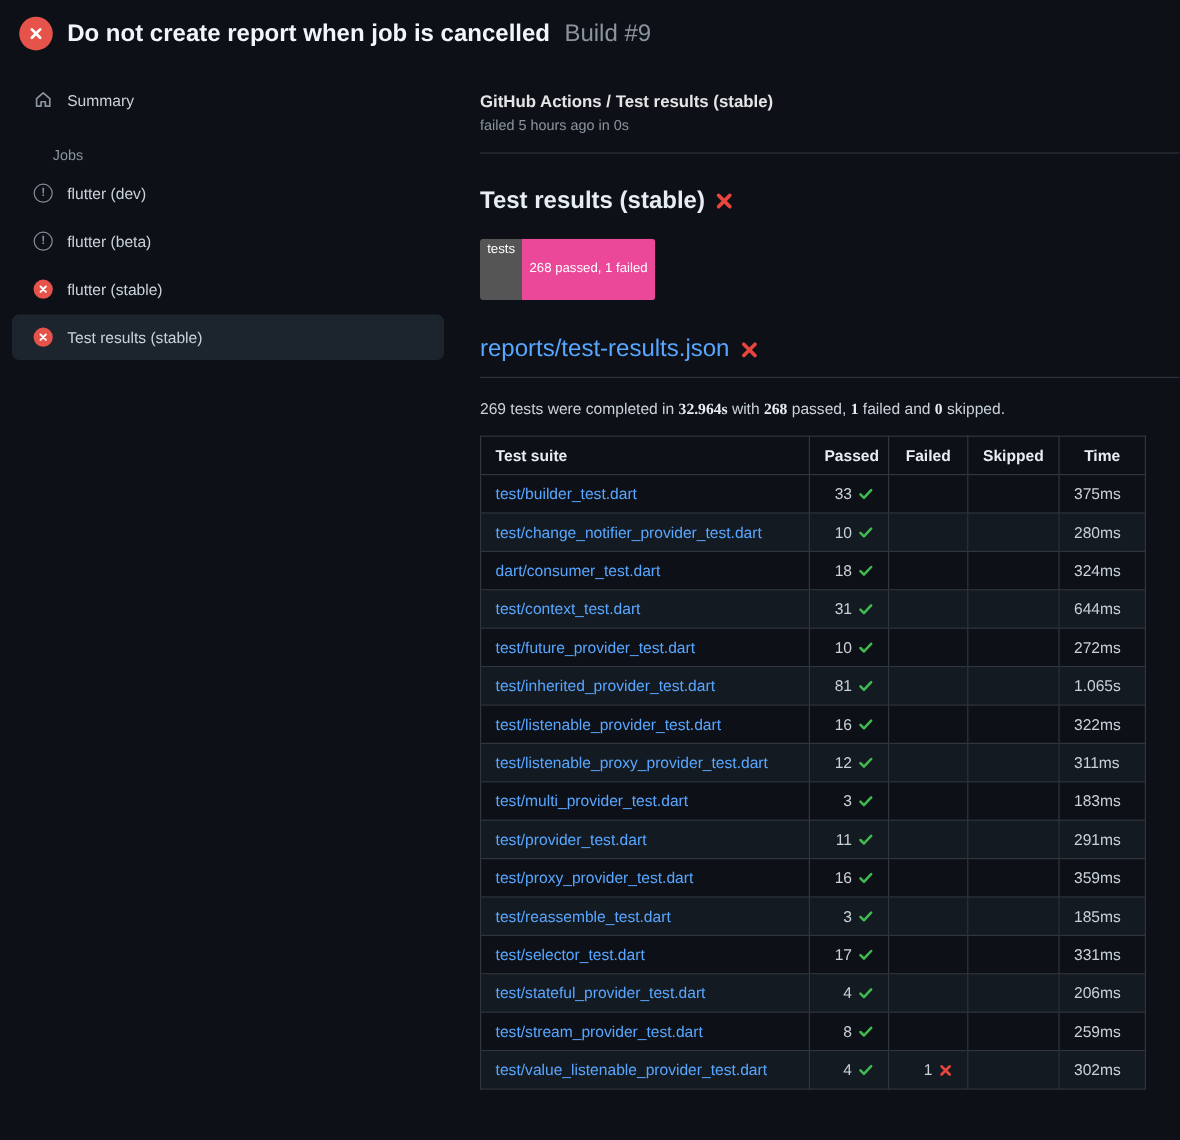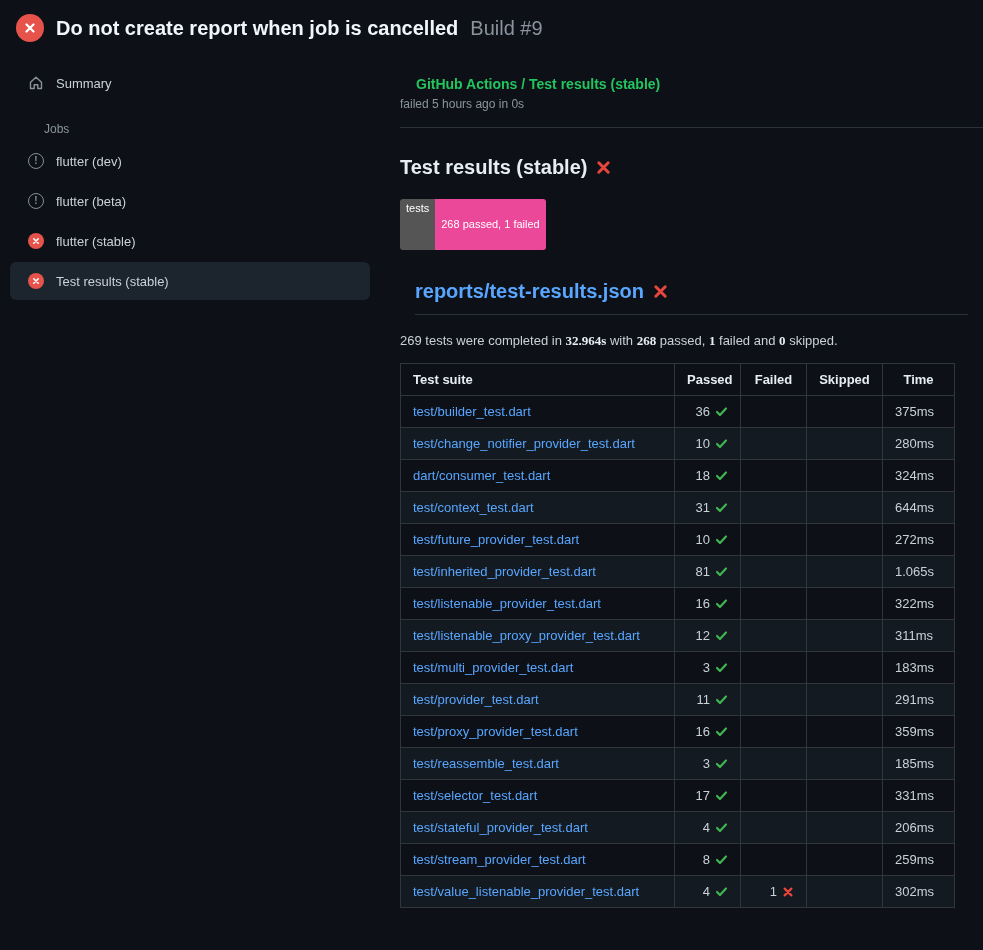--- a/index.html
+++ b/index.html
@@ -36,41 +36,41 @@
   .job-icon {
     width: 16px; height: 16px; flex: 0 0 16px; border-radius: 50%;
     display: inline-flex; align-items: center; justify-content: center;
     font-size: 10px; font-weight: 700;
   }
   .job-icon.failed { background: #e5534b; color: #fff; }
   .job-icon.neutral { border: 1.5px solid #848d97; color: #848d97; font-size: 10px; line-height: 1; }
 
   
   .content { flex: 1; min-width: 0; padding: 26px 0 0 20px; }
-  .breadcrumb { font-size: 14px; font-weight: 700; color: #22c55e; margin-left: 16px; }
+  .breadcrumb { font-size: 14px; font-weight: 700; color: #e5e5e5; }
   .run-meta { margin-top: 5px; font-size: 12px; color: #8b949e; }
   .divider { border: none; border-top: 1px solid #2b313a; margin: 16px 0 0; }
 
   .section-title {
     display: flex; align-items: center; gap: 9px;
     margin: 28px 0 0; font-size: 20px; font-weight: 700; color: #e6edf3;
   }
   .x-emoji { display: inline-flex; flex: 0 0 auto; }
 
   .badge {
     display: inline-flex; margin-top: 20px; border-radius: 3px; overflow: hidden;
     font-size: 11px; color: #ffffff; line-height: 1;
   }
   .badge-label { background: #555555; padding: 4px 6px; }
   .badge-value { background: #ec4899; padding: 20px 6px; }
 
   .report-heading {
     display: flex; align-items: center; gap: 9px;
-    margin: 30px 15px 0; padding-bottom: 11px; border-bottom: 1px solid #2b313a;
-    font-size: 20px; font-weight: 700;
+    margin: 30px 0 0; padding-bottom: 11px; border-bottom: 1px solid #2b313a;
+    font-size: 20px; font-weight: 400;
   }
   .report-link { color: #58a6ff; text-decoration: none; cursor: pointer; }
 
   .summary-line { margin: 18px 0 0; font-size: 13px; color: #c9d1d9; }
   .summary-line strong { color: #e6edf3; font-weight: 700; font-family: Liberation Serif, serif; }
 
   
   .results-table {
     margin-top: 14px; border-collapse: collapse; table-layout: fixed;
     width: 554px; font-size: 13px;
@@ -186,21 +186,21 @@
             <th class="col-passed">Passed</th>
             <th class="col-failed">Failed</th>
             <th class="col-skipped">Skipped</th>
             <th class="col-time">Time</th>
           </tr>
         </thead>
         <tbody id="table-body">
   <tr>
     <td class="col-suite"><a class="suite-link" href="#">test/builder_test.dart</a></td>
     <td class="col-passed"><span class="cell-inner">
-                  <span class="num">36</span>
+                  <span class="num">33</span>
                   <svg width="13" height="13" viewBox="0 0 16 16">
                     <path d="M2.5 8.6 L6.1 12.2 L13.5 4.3" fill="none" stroke="#3fb950" stroke-width="2.6" stroke-linecap="round" stroke-linejoin="round"></path>
                   </svg>
                 </span></td>
     <td class="col-failed"></td>
     <td class="col-skipped"></td>
     <td class="col-time">375ms</td>
   </tr>
 
   <tr>

